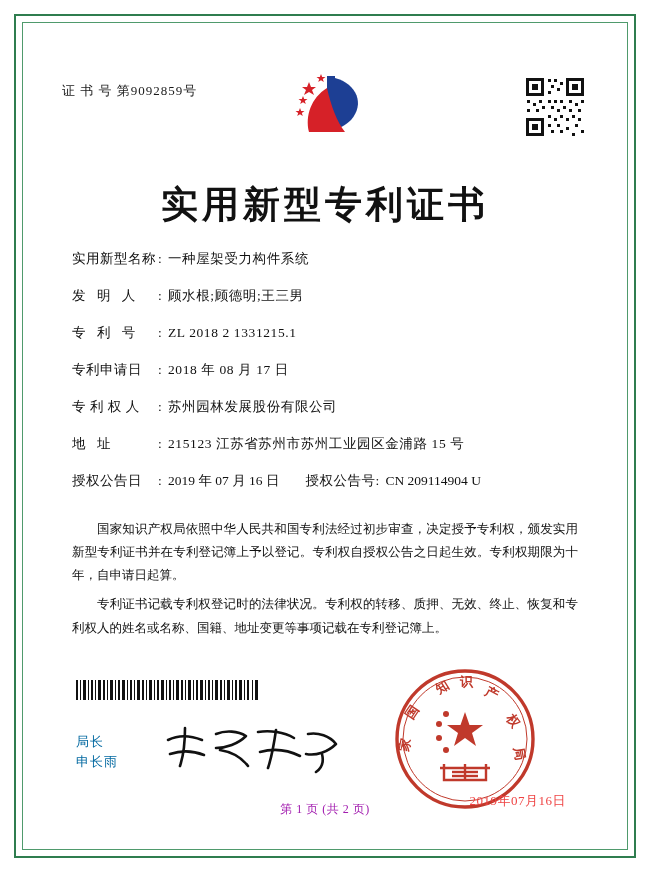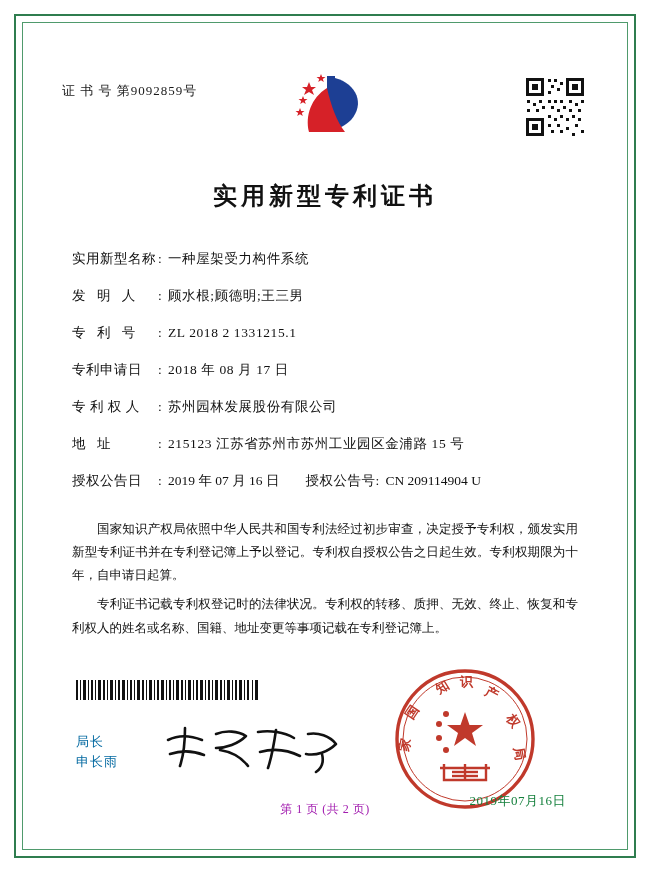--- a/index.html
+++ b/index.html
@@ -67,21 +67,21 @@
     top: 36px;
     width: 62px;
     height: 62px;
   }
   .title {
     position: absolute;
     top: 140px;
     left: 0;
     right: 0;
     text-align: center;
-    font-size: 24px;
+    font-size: 37px;
     font-weight: bold;
     letter-spacing: 4px;
     color: #111;
     font-family: Liberation Sans, sans-serif;
   }
   .fields {
     position: absolute;
     top: 210px;
     left: 32px;
     right: 32px;
@@ -160,21 +160,21 @@
     right: 74px;
     top: 628px;
     width: 142px;
     height: 142px;
   }
   .seal-date {
     position: absolute;
     right: 44px;
     top: 752px;
     font-size: 13px;
-    color: #15803d;
+    color: #ef4444;
     letter-spacing: 0.5px;
     font-family: "Liberation Serif", serif;
   }
   .footer {
     position: absolute;
     left: 0;
     right: 0;
     bottom: 14px;
     text-align: center;
     font-size: 12px;

